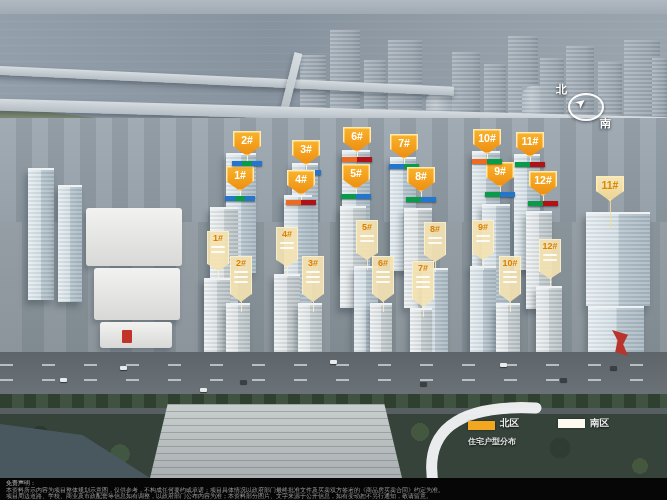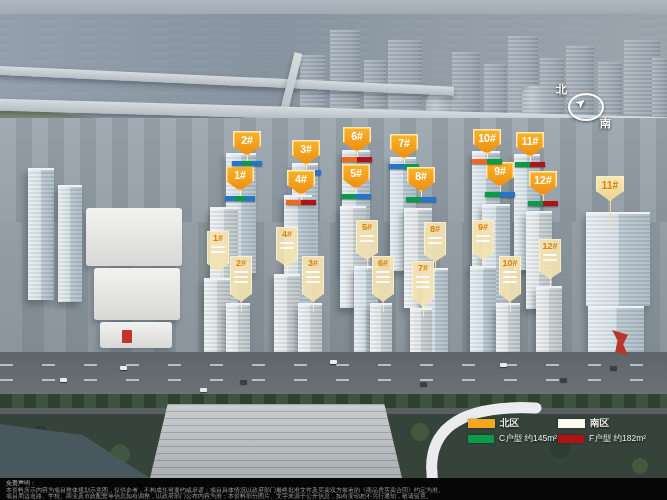--- a/index.html
+++ b/index.html
@@ -101,21 +101,21 @@
   .c-circle{position:absolute;left:20px;top:11px;width:32px;height:24px;
       border:2px solid rgba(255,255,255,.95);border-radius:50%;
       box-shadow:0 1px 3px rgba(0,0,0,.5);}
   .c-arrow{position:absolute;left:27px;top:13px;font-size:13px;color:#fff;
       transform:rotate(-38deg);}
 
   .legend{left:468px;top:417px;width:198px;z-index:40;color:#f2f2f2;
       text-shadow:0 1px 2px rgba(0,0,0,.85);}
   .lg-row{display:flex;margin-bottom:3px;}
   .lg-item{display:flex;align-items:center;}
-  .lg-item.colL{width:90px;}
+  .lg-item.colL{width:90px;align-items:flex-end;}
   .sw{width:26px;height:8px;margin-right:5px;box-shadow:0 0 2px rgba(0,0,0,.5);flex:none;}
   .sw.zone{width:27px;height:9px;}
   .lg-zone-label{font-size:9.5px;font-weight:bold;}
   .lg-unit-label{font-size:8.5px;}
   .lg-title{font-size:8px;font-weight:bold;color:#e4e4e4;margin:6px 0 4px;}
 
   .disc{left:0;top:478px;width:667px;height:22px;background:#060606;z-index:50;
       padding:2px 6px;box-sizing:border-box;}
   .d-line{font-size:6px;line-height:6.5px;color:#9c9c9c;white-space:nowrap;overflow:hidden;}
   .d-lead{color:#b5b5b5;}
@@ -450,30 +450,21 @@
     <div class="lg-row">
       <div class="lg-item colL">
         <span class="sw zone" style="background: rgb(243, 167, 31);"></span>
         <span class="lg-zone-label">北区</span>
       </div>
       <div class="lg-item">
         <span class="sw zone" style="background: rgb(253, 251, 239);"></span>
         <span class="lg-zone-label">南区</span>
       </div>
     </div>
-    <div class="lg-row">
-      <div class="lg-item colL">
-        <span class="sw" style="background: rgb(8, 155, 73);"></span>
-        <span class="lg-unit-label">C户型 约145m²</span>
-      </div>
-      <div class="lg-item">
-        <span class="sw" style="background: rgb(176, 18, 23);"></span>
-        <span class="lg-unit-label">F户型 约182m²</span>
-      </div>
-    </div>
+    <div class="lg-title">住宅户型分布</div>
   </div>
 
   <div class="abs disc">
     <div class="d-line d-lead">免责声明：</div>
     <div class="d-line">本资料所示内容为项目整体规划示意图，仅供参考，不构成任何要约或承诺；项目具体情况以政府部门最终批准文件及买卖双方签署的《商品房买卖合同》约定为准。</div>
     <div class="d-line">项目周边道路、学校、商业及市政配套等信息如有调整，以政府部门公布内容为准；本资料部分图片、文字来源于公开信息，如有变动恕不另行通知，敬请留意。</div>
   </div>
 </div>
 
 </body></html>

